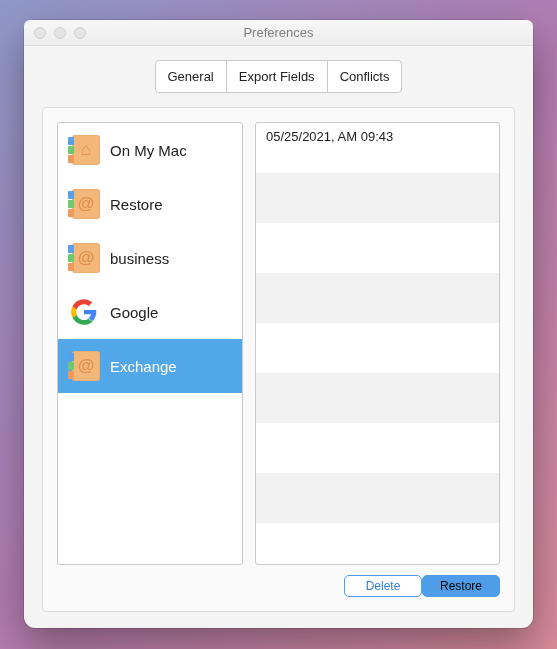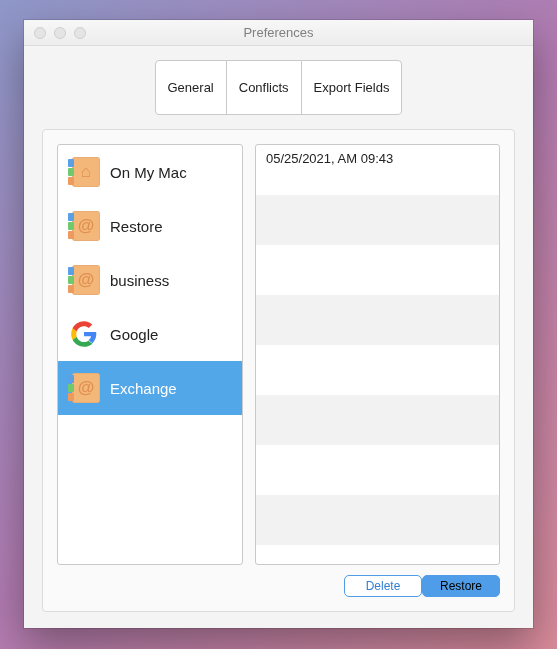--- a/index.html
+++ b/index.html
@@ -12,40 +12,40 @@
     overflow:hidden;
     position:relative;
     box-sizing:border-box;
   }
   *{box-sizing:border-box;}
   .window{
     position:absolute;
     left:24px;top:20px;
     width:509px;height:608px;
     background:#f4f4f4;
-    border-radius:0;
+    border-radius:11px;
     box-shadow:0 18px 40px rgba(0,0,0,.35),0 0 0 1px rgba(0,0,0,.12);
     display:flex;flex-direction:column;
   }
   .titlebar{
     height:26px;
     display:flex;align-items:center;
     border-bottom:1px solid #dcdcdc;
     border-top-left-radius:6px;border-top-right-radius:6px;
     background:linear-gradient(#f7f7f7,#ededed);
     position:relative;
   }
   .traffic{position:absolute;left:10px;top:7px;display:flex;gap:8px;}
   .traffic span{width:12px;height:12px;border-radius:50%;background:#e4e4e4;border:1px solid #cfcfcf;}
   .title{flex:1;text-align:center;color:#808080;font-size:13px;}
   .tabbar{
     display:flex;justify-content:center;gap:0;margin:14px 0 4px;
   }
   .tab{
-    background:#fff;border:1px solid #c9c9c9;padding:19px 12px;font-size:13px;
+    background:#fff;border:1px solid #c9c9c9;padding:8px 12px;font-size:13px;
     margin-left:-1px;cursor:default;
   }
   .tab:first-child{border-top-left-radius:4px;border-bottom-left-radius:4px;margin-left:0;}
   .tab:last-child{border-top-right-radius:4px;border-bottom-right-radius:4px;}
   .tab.active{background:#ececec;}
   .panel{
     margin:10px 18px 16px;
     flex:1;
     border:1px solid #dcdcdc;
     border-radius:4px;
@@ -110,22 +110,22 @@
     <div class="traffic">
       <span></span>
       <span></span>
       <span></span>
     </div>
     <div class="title">Preferences</div>
   </div>
 
   <div class="tabbar" id="tabbar">
       <div class="tab">General</div>
+      <div class="tab">Export Fields</div>
       <div class="tab">Conflicts</div>
-      <div class="tab">Export Fields</div>
     </div>
 
   <div class="panel">
     <div class="cols">
       <div class="listpane lp-accounts" id="accounts">
           <div class="acct-row">
             <div class="book-icon">
     <div class="page"></div>
               <div class="tab1"></div>
               <div class="tab2"></div>

